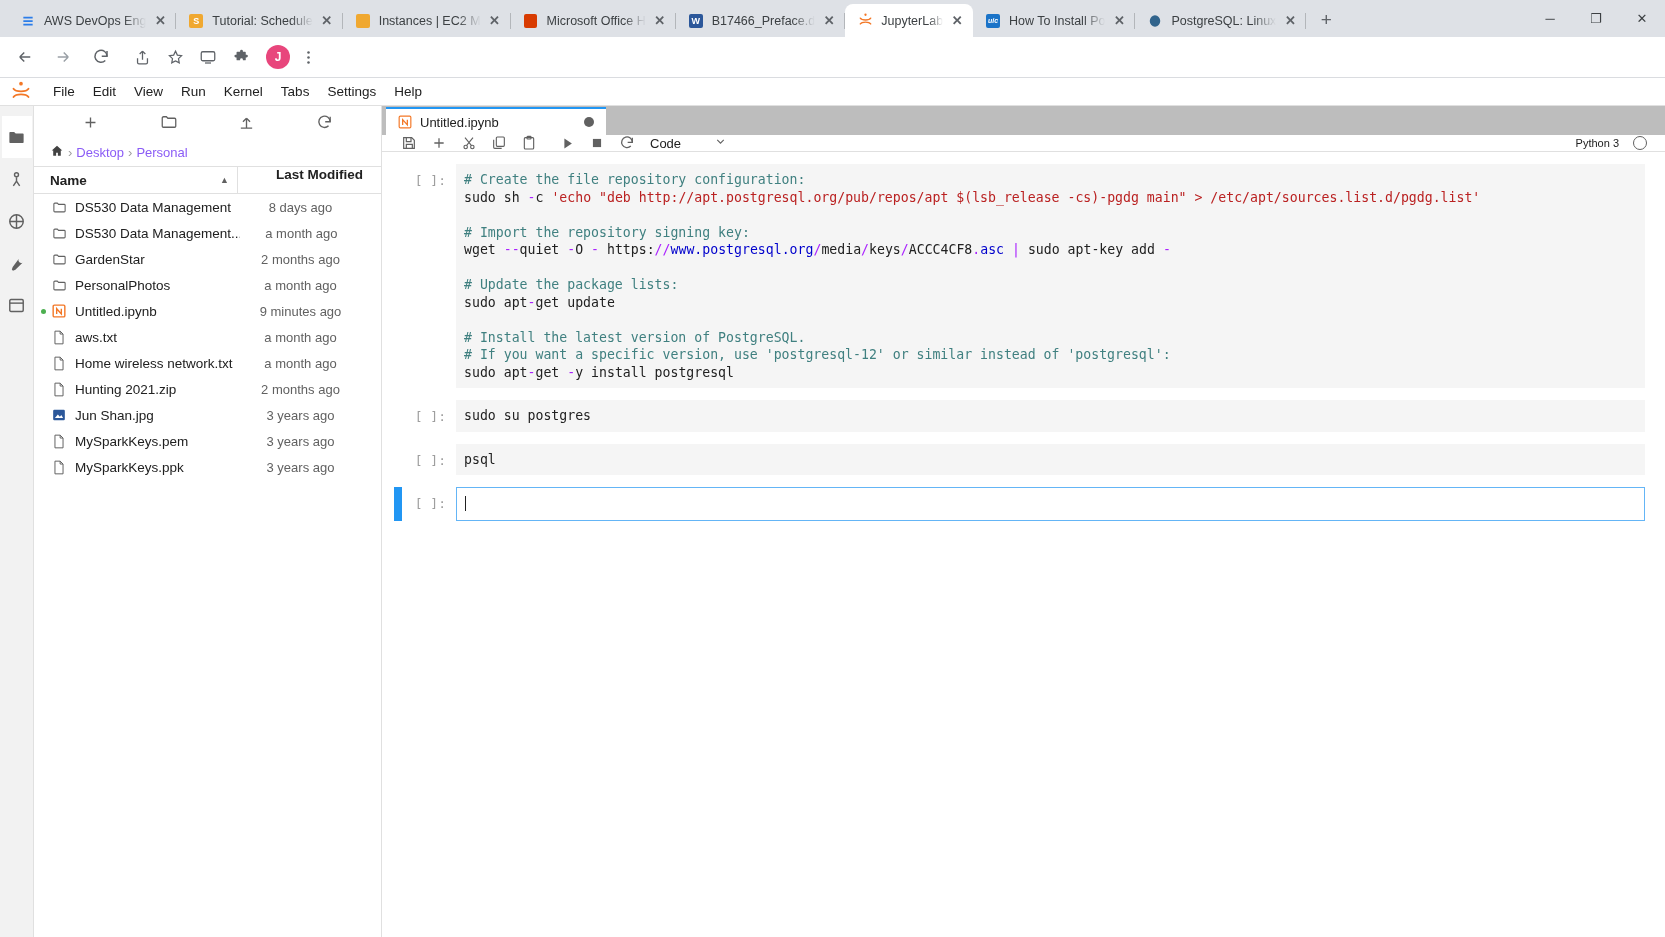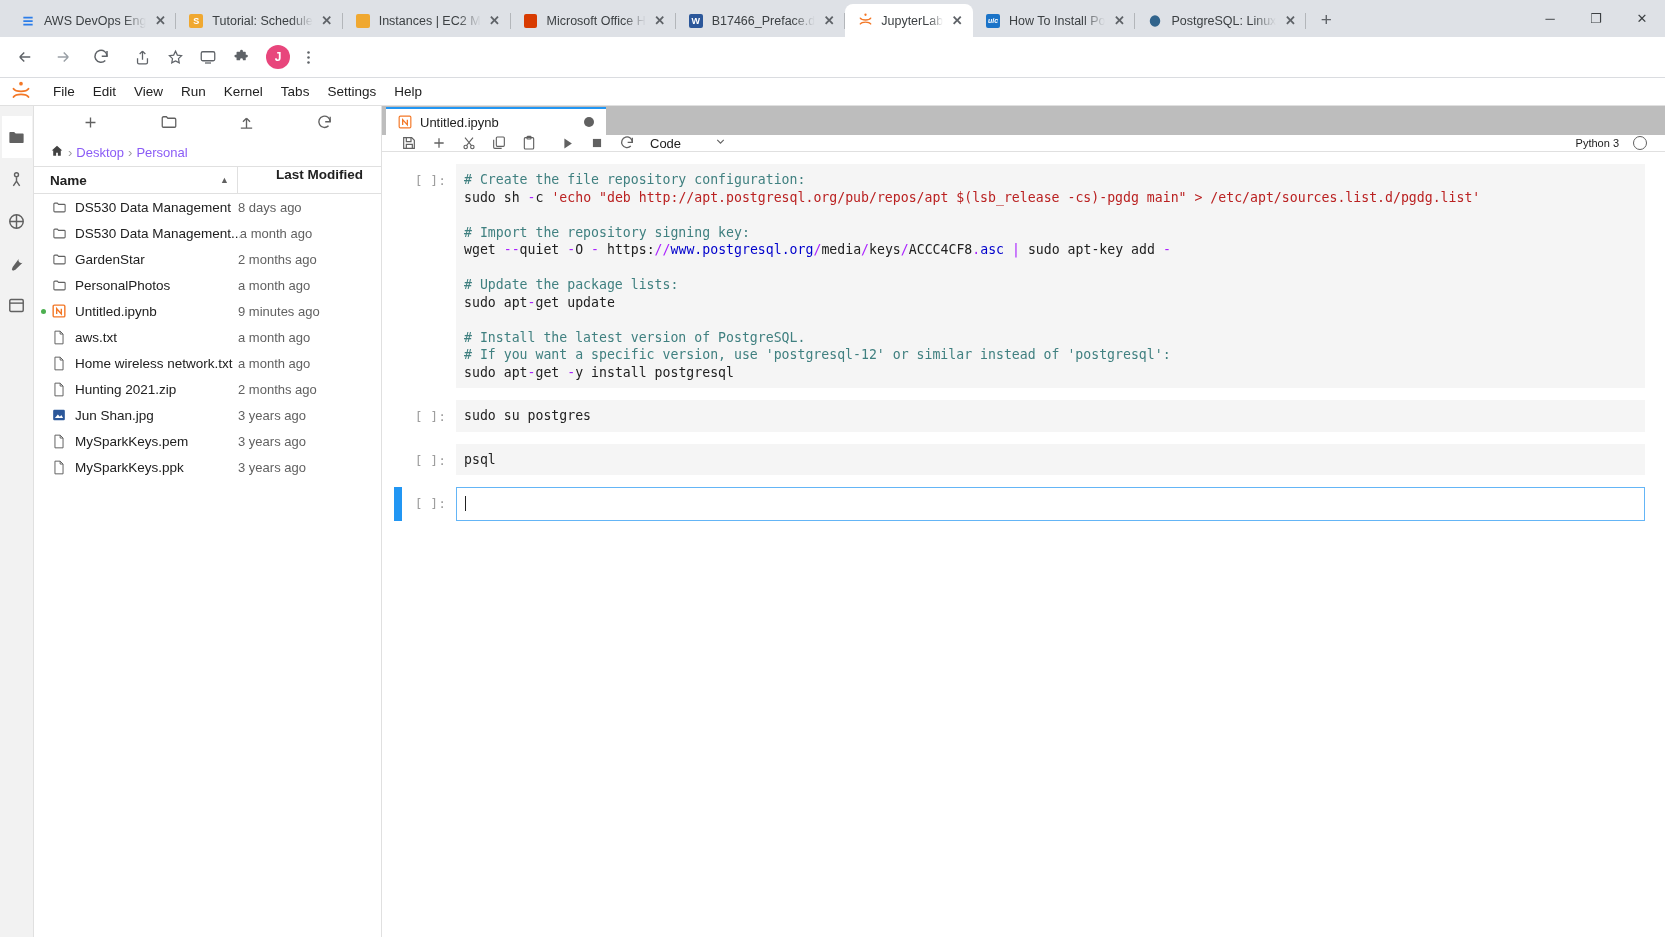--- a/index.html
+++ b/index.html
@@ -247,21 +247,21 @@
   }
   .fb-row .ficon {
     width: 16px; height: 16px;
     margin: 0 8px 0 17px;
     flex: 0 0 16px;
     display: flex; align-items: center; justify-content: center;
   }
   .fb-row .fname { flex: 1 1 auto; white-space: nowrap; overflow: hidden; }
   .fb-row .fmod {
     width: 143px;
-    text-align: left;
+    text-align: center;
     padding-right: 18px;
     color: #616161;
     font-size: 13px;
   }
 
   
   .jl-main {
     flex: 1 1 auto;
     display: flex;
     flex-direction: column;

